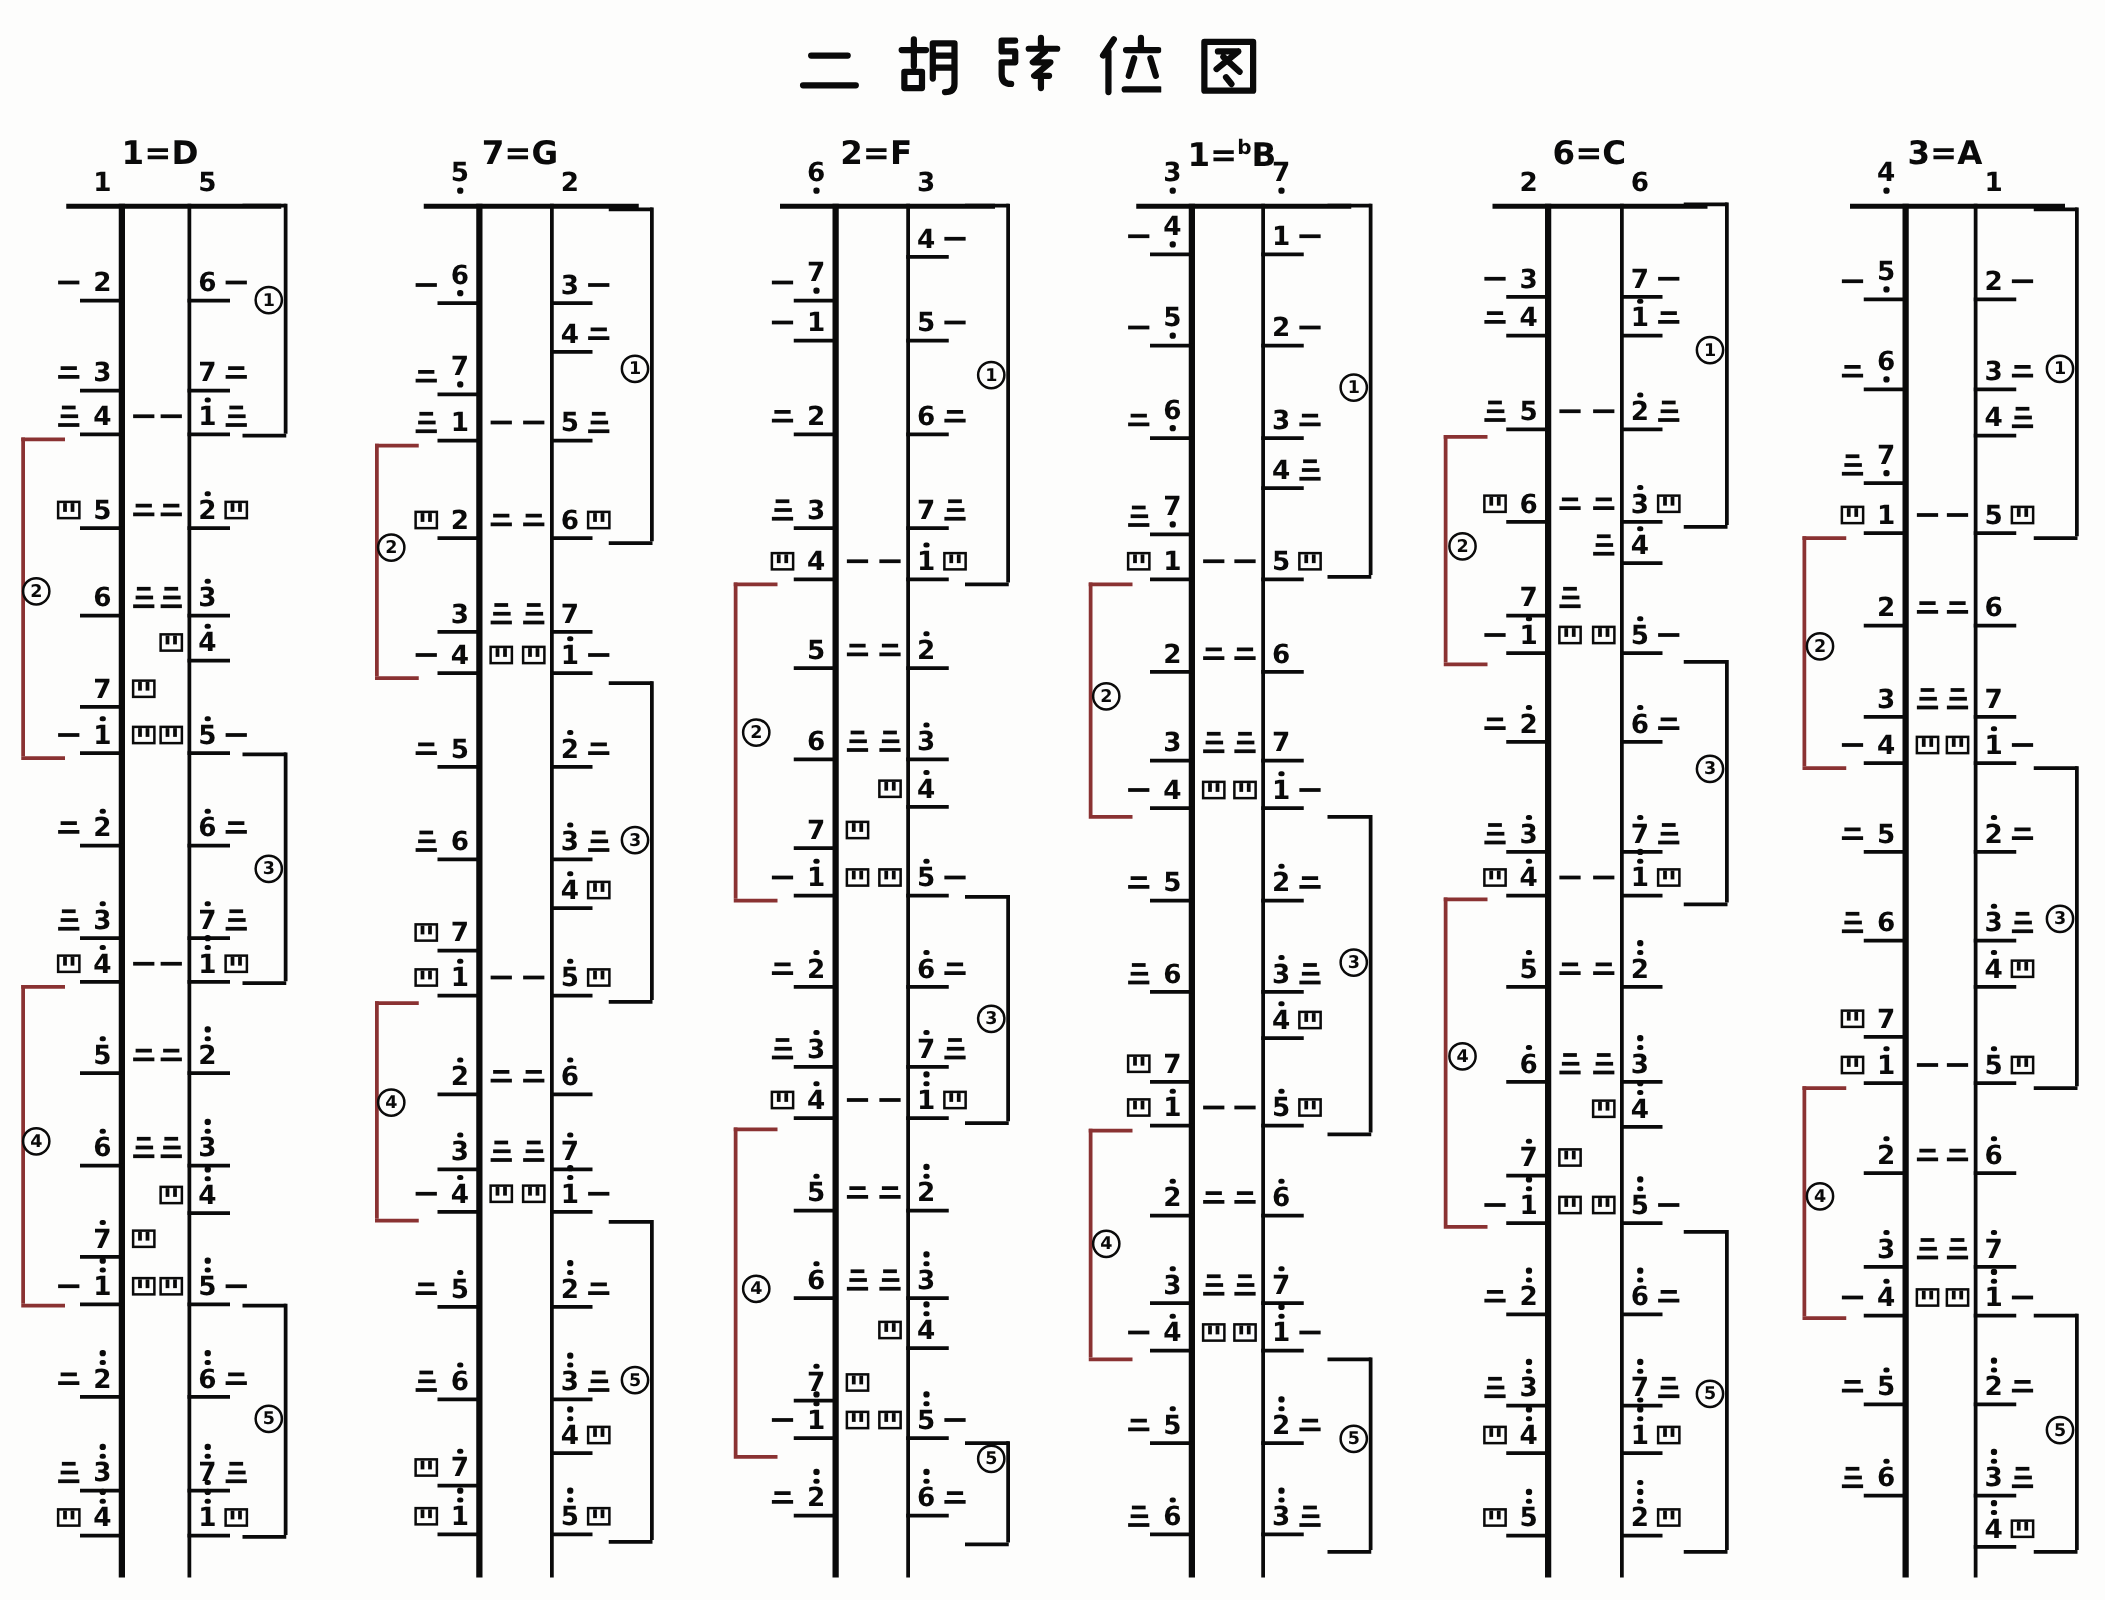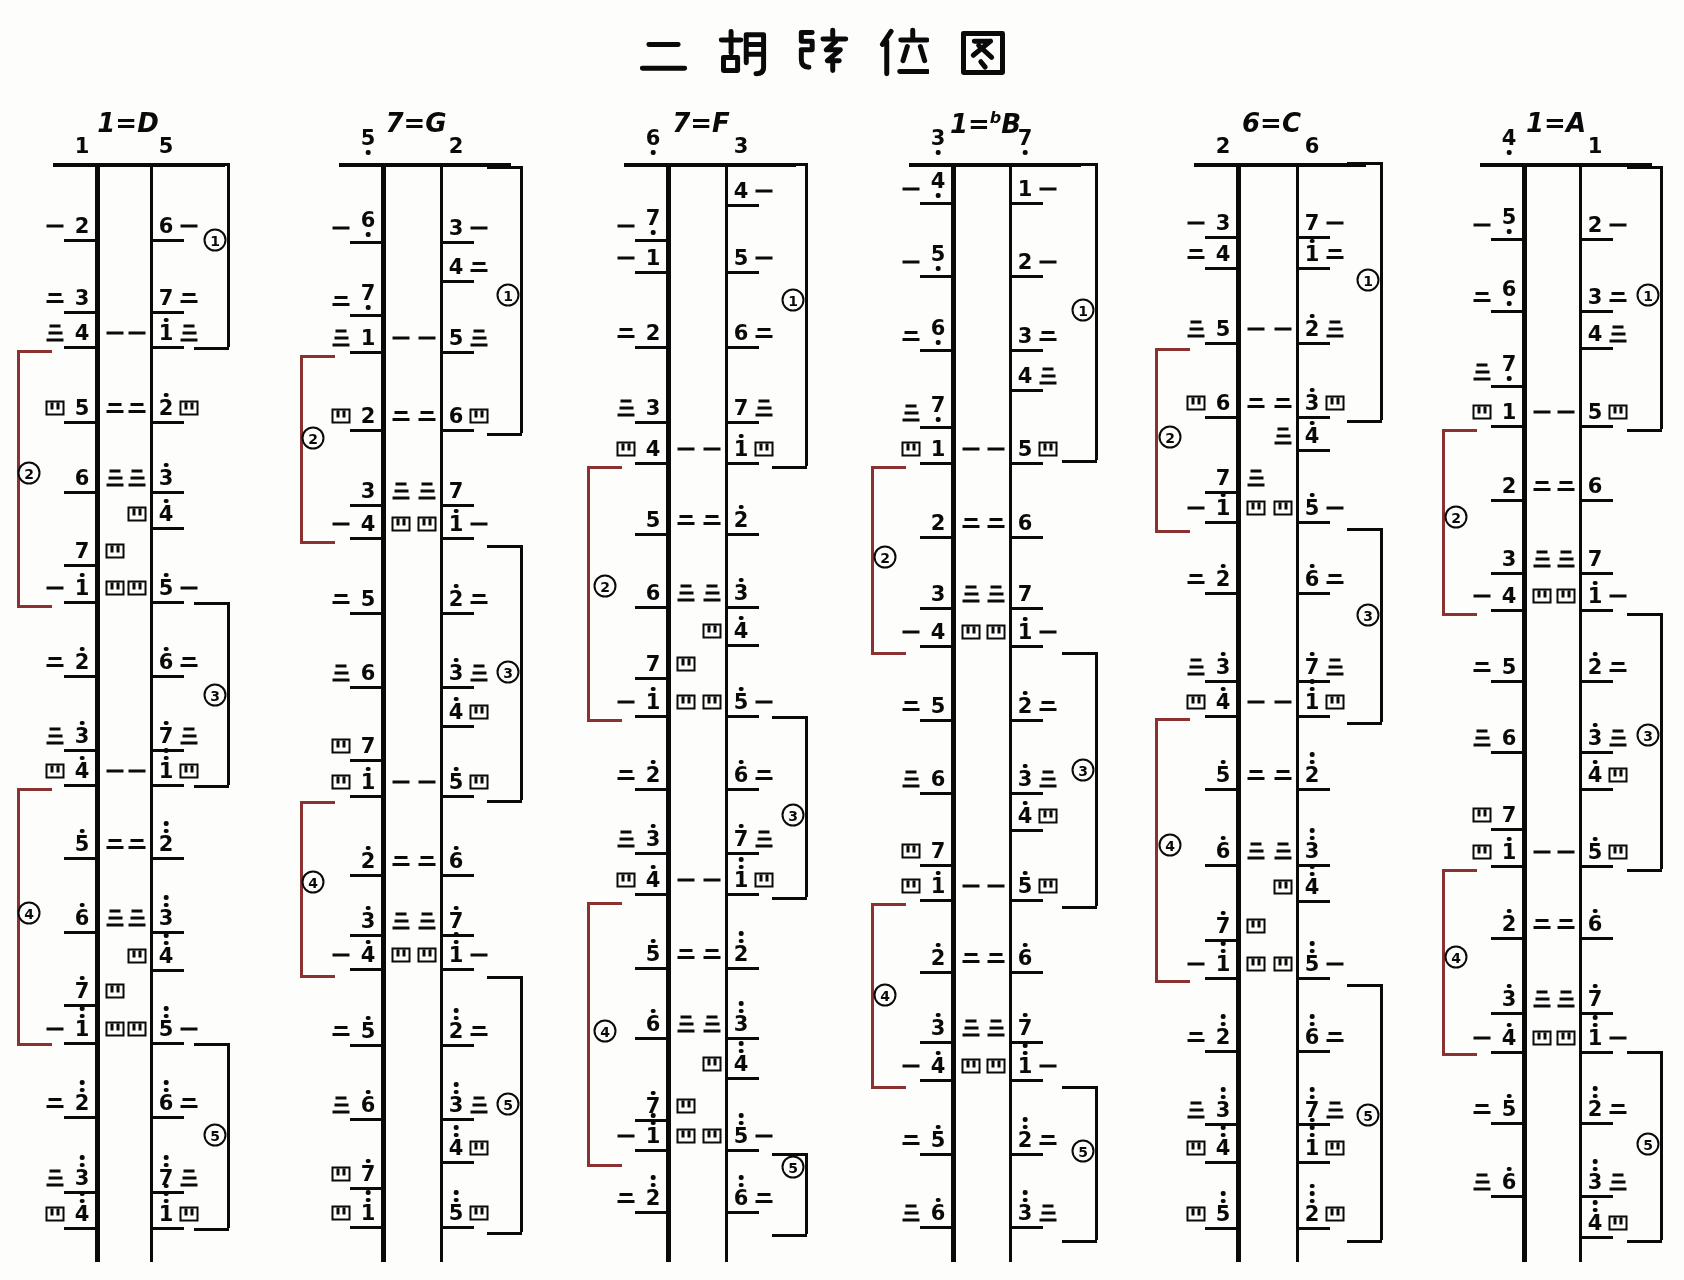--- a/index.html
+++ b/index.html
@@ -13,21 +13,21 @@
   .note{position:absolute;display:flex;flex-direction:column;align-items:center;transform:translateX(-50%);line-height:1;}
   .note .num{font-size:21px;font-weight:bold;color:#0a0a0a;line-height:0.92;}
   .dot{width:4.5px;height:4.5px;border-radius:50%;background:#0a0a0a;margin:1.5px 0;}
   .marker{position:absolute;display:flex;flex-direction:column;align-items:center;transform:translate(-50%,-50%);}
   .mbar{background:#0a0a0a;height:3px;margin:2px 0;}
   .m4box{width:15px;height:11px;border:2.5px solid #0a0a0a;display:flex;justify-content:space-evenly;}
   .m4box div{width:2.5px;height:7px;background:#0a0a0a;}
   .circ{position:absolute;width:23px;height:23px;border:2px solid #0a0a0a;border-radius:50%;
         display:flex;align-items:center;justify-content:center;font-size:14px;font-weight:bold;color:#0a0a0a;
         transform:translate(-50%,-50%);background:#fdfdfc;box-sizing:border-box;}
-  .keytitle{position:absolute;transform:translateX(-50%);font-size:26px;font-weight:bold;color:#0a0a0a;white-space:nowrap;font-style:italic;}
+  .keytitle{position:absolute;transform:translateX(-50%);font-size:26px;font-weight:bold;color:#0a0a0a;white-space:nowrap;}
   .keytitle sup{font-size:16px;font-weight:bold;}
   #title{position:absolute;left:823px;top:24px;transform:translateX(-50%);display:flex;gap:28px;}
   #title svg{display:block;}
 </style>
 </head>
 <body>
 
 <div id="stage">
   <div id="title">
       <svg width="52" height="56" viewBox="0 0 48 46">
@@ -847,21 +847,21 @@
     <div class="hline" style="left: 487px; top: 1232px; width: 35px; height: 2.5px;"></div>
     <div class="circ" style="left: 508px; top: 1104px;">5</div>
     <div class="vline" style="left: 300px; top: 355px; height: 186px; background: rgb(138, 50, 50); width: 2.5px;"></div>
     <div class="hline" style="left: 300px; top: 355px; width: 35px; background: rgb(138, 50, 50); height: 2.5px;"></div>
     <div class="hline" style="left: 300px; top: 541px; width: 35px; background: rgb(138, 50, 50); height: 2.5px;"></div>
     <div class="circ" style="left: 313px; top: 438px;">2</div>
     <div class="vline" style="left: 300px; top: 801px; height: 174px; background: rgb(138, 50, 50); width: 2.5px;"></div>
     <div class="hline" style="left: 300px; top: 801px; width: 35px; background: rgb(138, 50, 50); height: 2.5px;"></div>
     <div class="hline" style="left: 300px; top: 975px; width: 35px; background: rgb(138, 50, 50); height: 2.5px;"></div>
     <div class="circ" style="left: 313px; top: 882px;">4</div>
-    <div class="keytitle" style="left: 701px; top: 108px;">7=F</div>
+    <div class="keytitle" style="left: 701px; top: 108px;">2=F</div>
     <div class="nut" style="left: 624px; top: 163px; width: 172px;"></div>
     <div class="str-thick" style="left: 666px; top: 163px; height: 1099px;"></div>
     <div class="str-thin" style="left: 725px; top: 163px; height: 1099px;"></div>
     <div class="note" style="left: 653px; bottom: 1124px;">
       <span class="num">6</span>
       <div class="dot"></div>
     </div>
     <div class="note" style="left: 741px; bottom: 1124px;">
       <span class="num">3</span>
     </div>
@@ -2024,21 +2024,21 @@
     <div class="hline" style="left: 1347px; top: 1240px; width: 35px; height: 2.5px;"></div>
     <div class="circ" style="left: 1368px; top: 1115px;">5</div>
     <div class="vline" style="left: 1155px; top: 348px; height: 182px; background: rgb(138, 50, 50); width: 2.5px;"></div>
     <div class="hline" style="left: 1155px; top: 348px; width: 35px; background: rgb(138, 50, 50); height: 2.5px;"></div>
     <div class="hline" style="left: 1155px; top: 530px; width: 35px; background: rgb(138, 50, 50); height: 2.5px;"></div>
     <div class="circ" style="left: 1170px; top: 437px;">2</div>
     <div class="vline" style="left: 1155px; top: 718px; height: 262px; background: rgb(138, 50, 50); width: 2.5px;"></div>
     <div class="hline" style="left: 1155px; top: 718px; width: 35px; background: rgb(138, 50, 50); height: 2.5px;"></div>
     <div class="hline" style="left: 1155px; top: 980px; width: 35px; background: rgb(138, 50, 50); height: 2.5px;"></div>
     <div class="circ" style="left: 1170px; top: 845px;">4</div>
-    <div class="keytitle" style="left: 1556px; top: 108px;">1=A</div>
+    <div class="keytitle" style="left: 1556px; top: 108px;">3=A</div>
     <div class="nut" style="left: 1480px; top: 163px; width: 172px;"></div>
     <div class="str-thick" style="left: 1522px; top: 163px; height: 1099px;"></div>
     <div class="str-thin" style="left: 1579px; top: 163px; height: 1099px;"></div>
     <div class="note" style="left: 1509px; bottom: 1124px;">
       <span class="num">4</span>
       <div class="dot"></div>
     </div>
     <div class="note" style="left: 1595px; bottom: 1124px;">
       <span class="num">1</span>
     </div>

